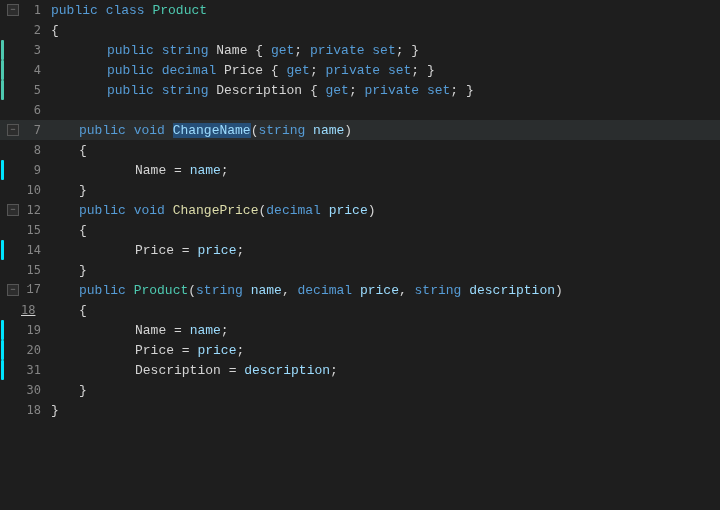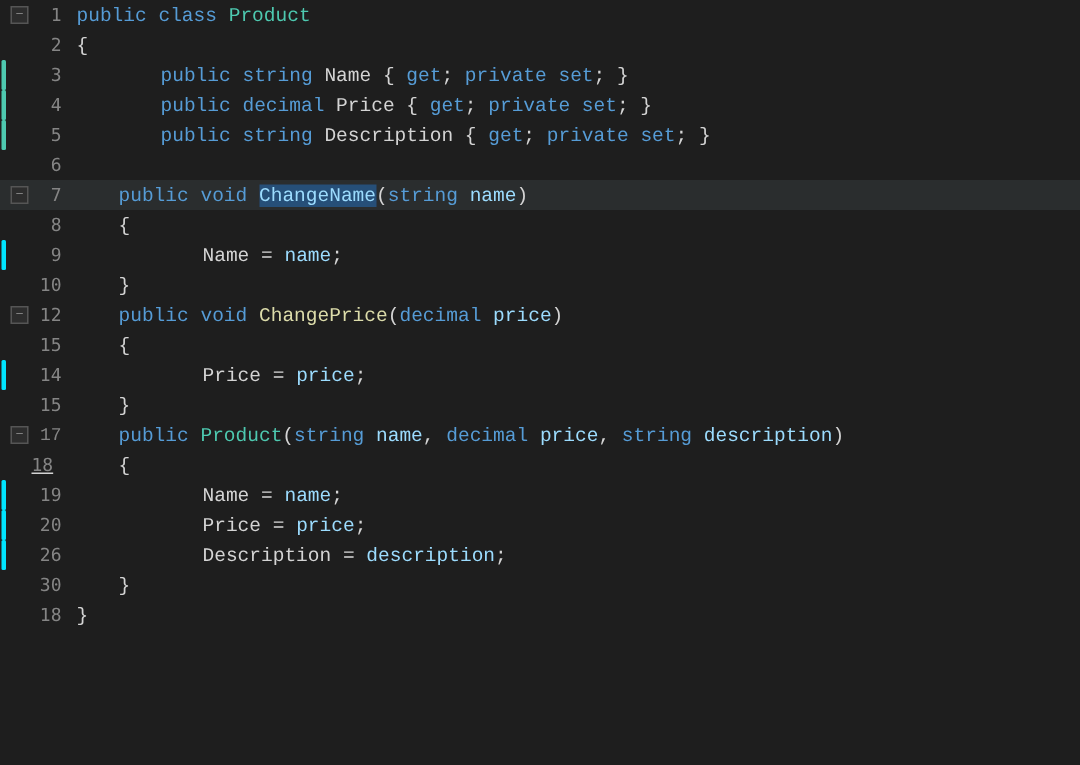--- a/index.html
+++ b/index.html
@@ -192,21 +192,21 @@
           <span style="color: rgb(133, 133, 133); font-size: 12px; font-family: Consolas, monospace; user-select: none;">20</span>
         </div>
         <div style="flex: 1 1 0%; display: flex; align-items: center; padding-left: 90px; white-space: pre; font-family: Consolas, &quot;Courier New&quot;, monospace; font-size: 13px;"><span style="color: rgb(212, 212, 212); background: transparent;">Price</span><span style="color: rgb(212, 212, 212); background: transparent;"> = </span><span style="color: rgb(156, 220, 254); background: transparent;">price</span><span style="color: rgb(212, 212, 212); background: transparent;">;</span></div>
       </div>
       <div style="display: flex; height: 20px; align-items: stretch; background: transparent; position: relative;">
         <div style="width: 5px; min-width: 5px; position: relative;">
           <div style="position: absolute; left: 1px; top: 0px; bottom: 0px; width: 3px; background: rgb(0, 229, 255); border-radius: 1px;"></div>
         </div>
         <div style="width: 16px; min-width: 16px; display: flex; align-items: center; justify-content: center; position: relative;"></div>
         <div style="width: 24px; min-width: 24px; display: flex; align-items: center; justify-content: flex-end; padding-right: 4px;">
-          <span style="color: rgb(133, 133, 133); font-size: 12px; font-family: Consolas, monospace; user-select: none;">26</span>
+          <span style="color: rgb(133, 133, 133); font-size: 12px; font-family: Consolas, monospace; user-select: none;">31</span>
         </div>
         <div style="flex: 1 1 0%; display: flex; align-items: center; padding-left: 90px; white-space: pre; font-family: Consolas, &quot;Courier New&quot;, monospace; font-size: 13px;"><span style="color: rgb(212, 212, 212); background: transparent;">Description</span><span style="color: rgb(212, 212, 212); background: transparent;"> = </span><span style="color: rgb(156, 220, 254); background: transparent;">description</span><span style="color: rgb(212, 212, 212); background: transparent;">;</span></div>
       </div>
       <div style="display: flex; height: 20px; align-items: stretch; background: transparent; position: relative;">
         <div style="width: 5px; min-width: 5px; position: relative;"></div>
         <div style="width: 16px; min-width: 16px; display: flex; align-items: center; justify-content: center; position: relative;"></div>
         <div style="width: 24px; min-width: 24px; display: flex; align-items: center; justify-content: flex-end; padding-right: 4px;">
           <span style="color: rgb(133, 133, 133); font-size: 12px; font-family: Consolas, monospace; user-select: none;">30</span>
         </div>
         <div style="flex: 1 1 0%; display: flex; align-items: center; padding-left: 34px; white-space: pre; font-family: Consolas, &quot;Courier New&quot;, monospace; font-size: 13px;"><span style="color: rgb(212, 212, 212); background: transparent;">}</span></div>

